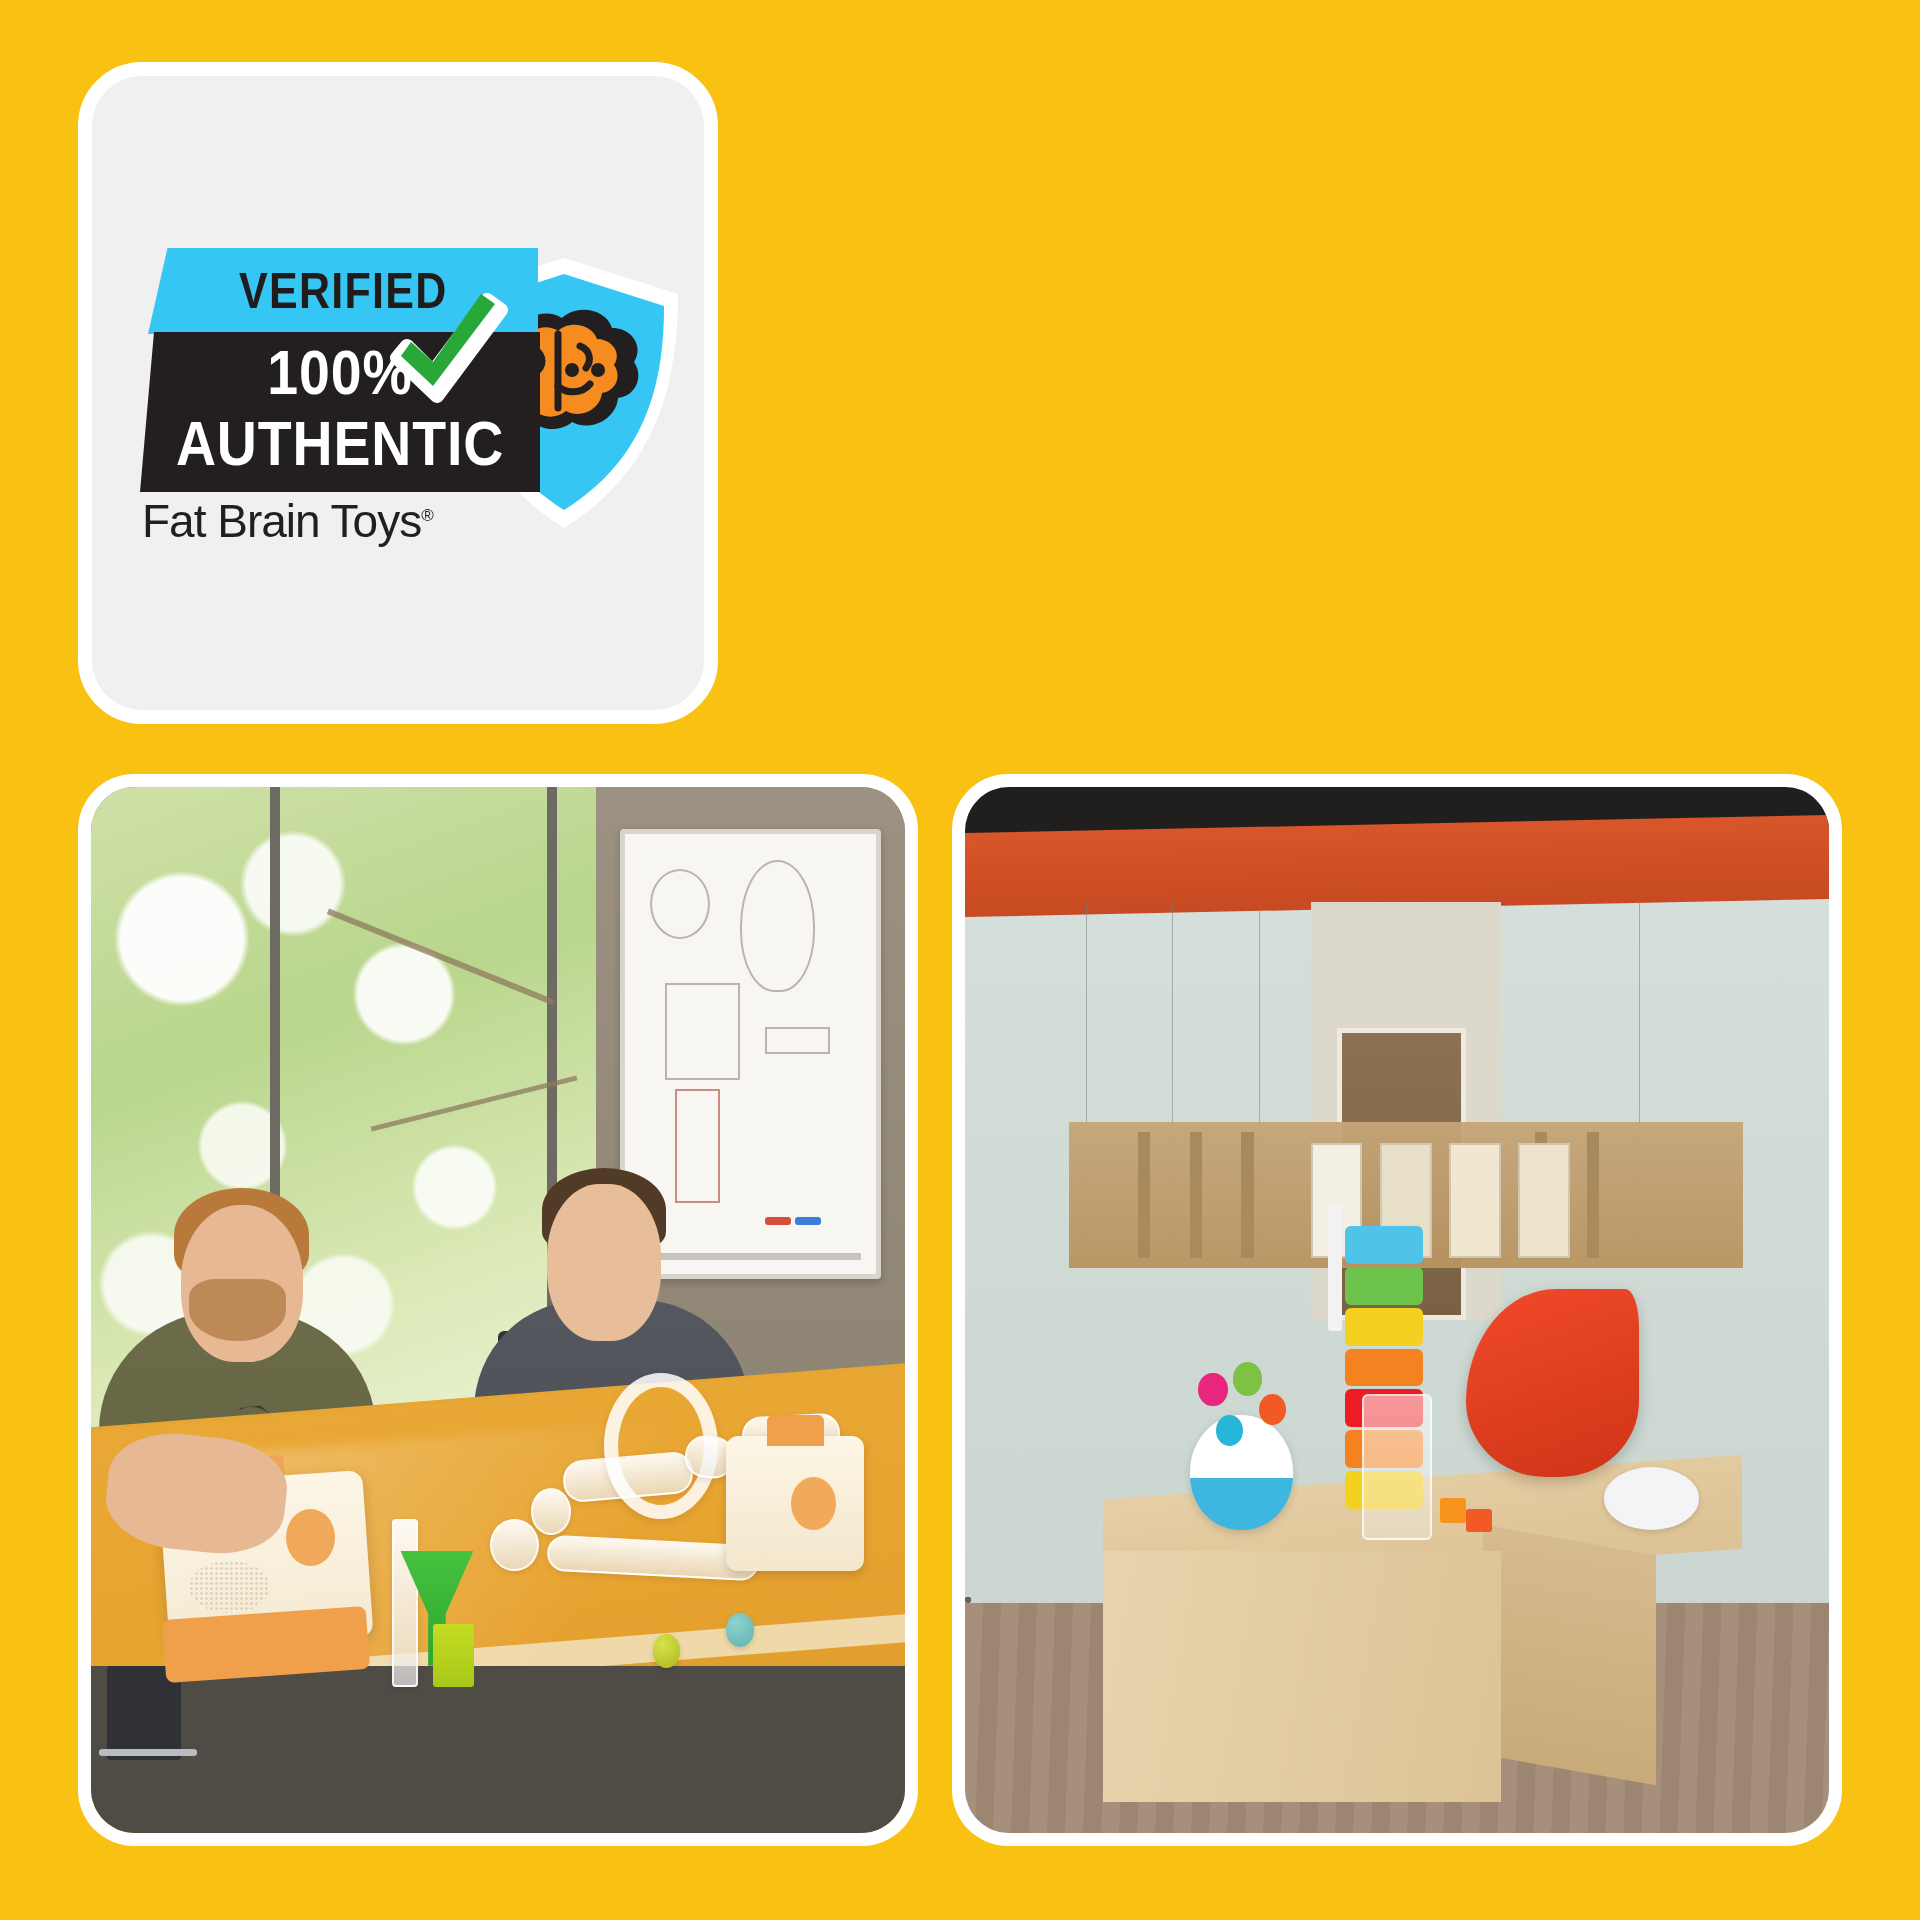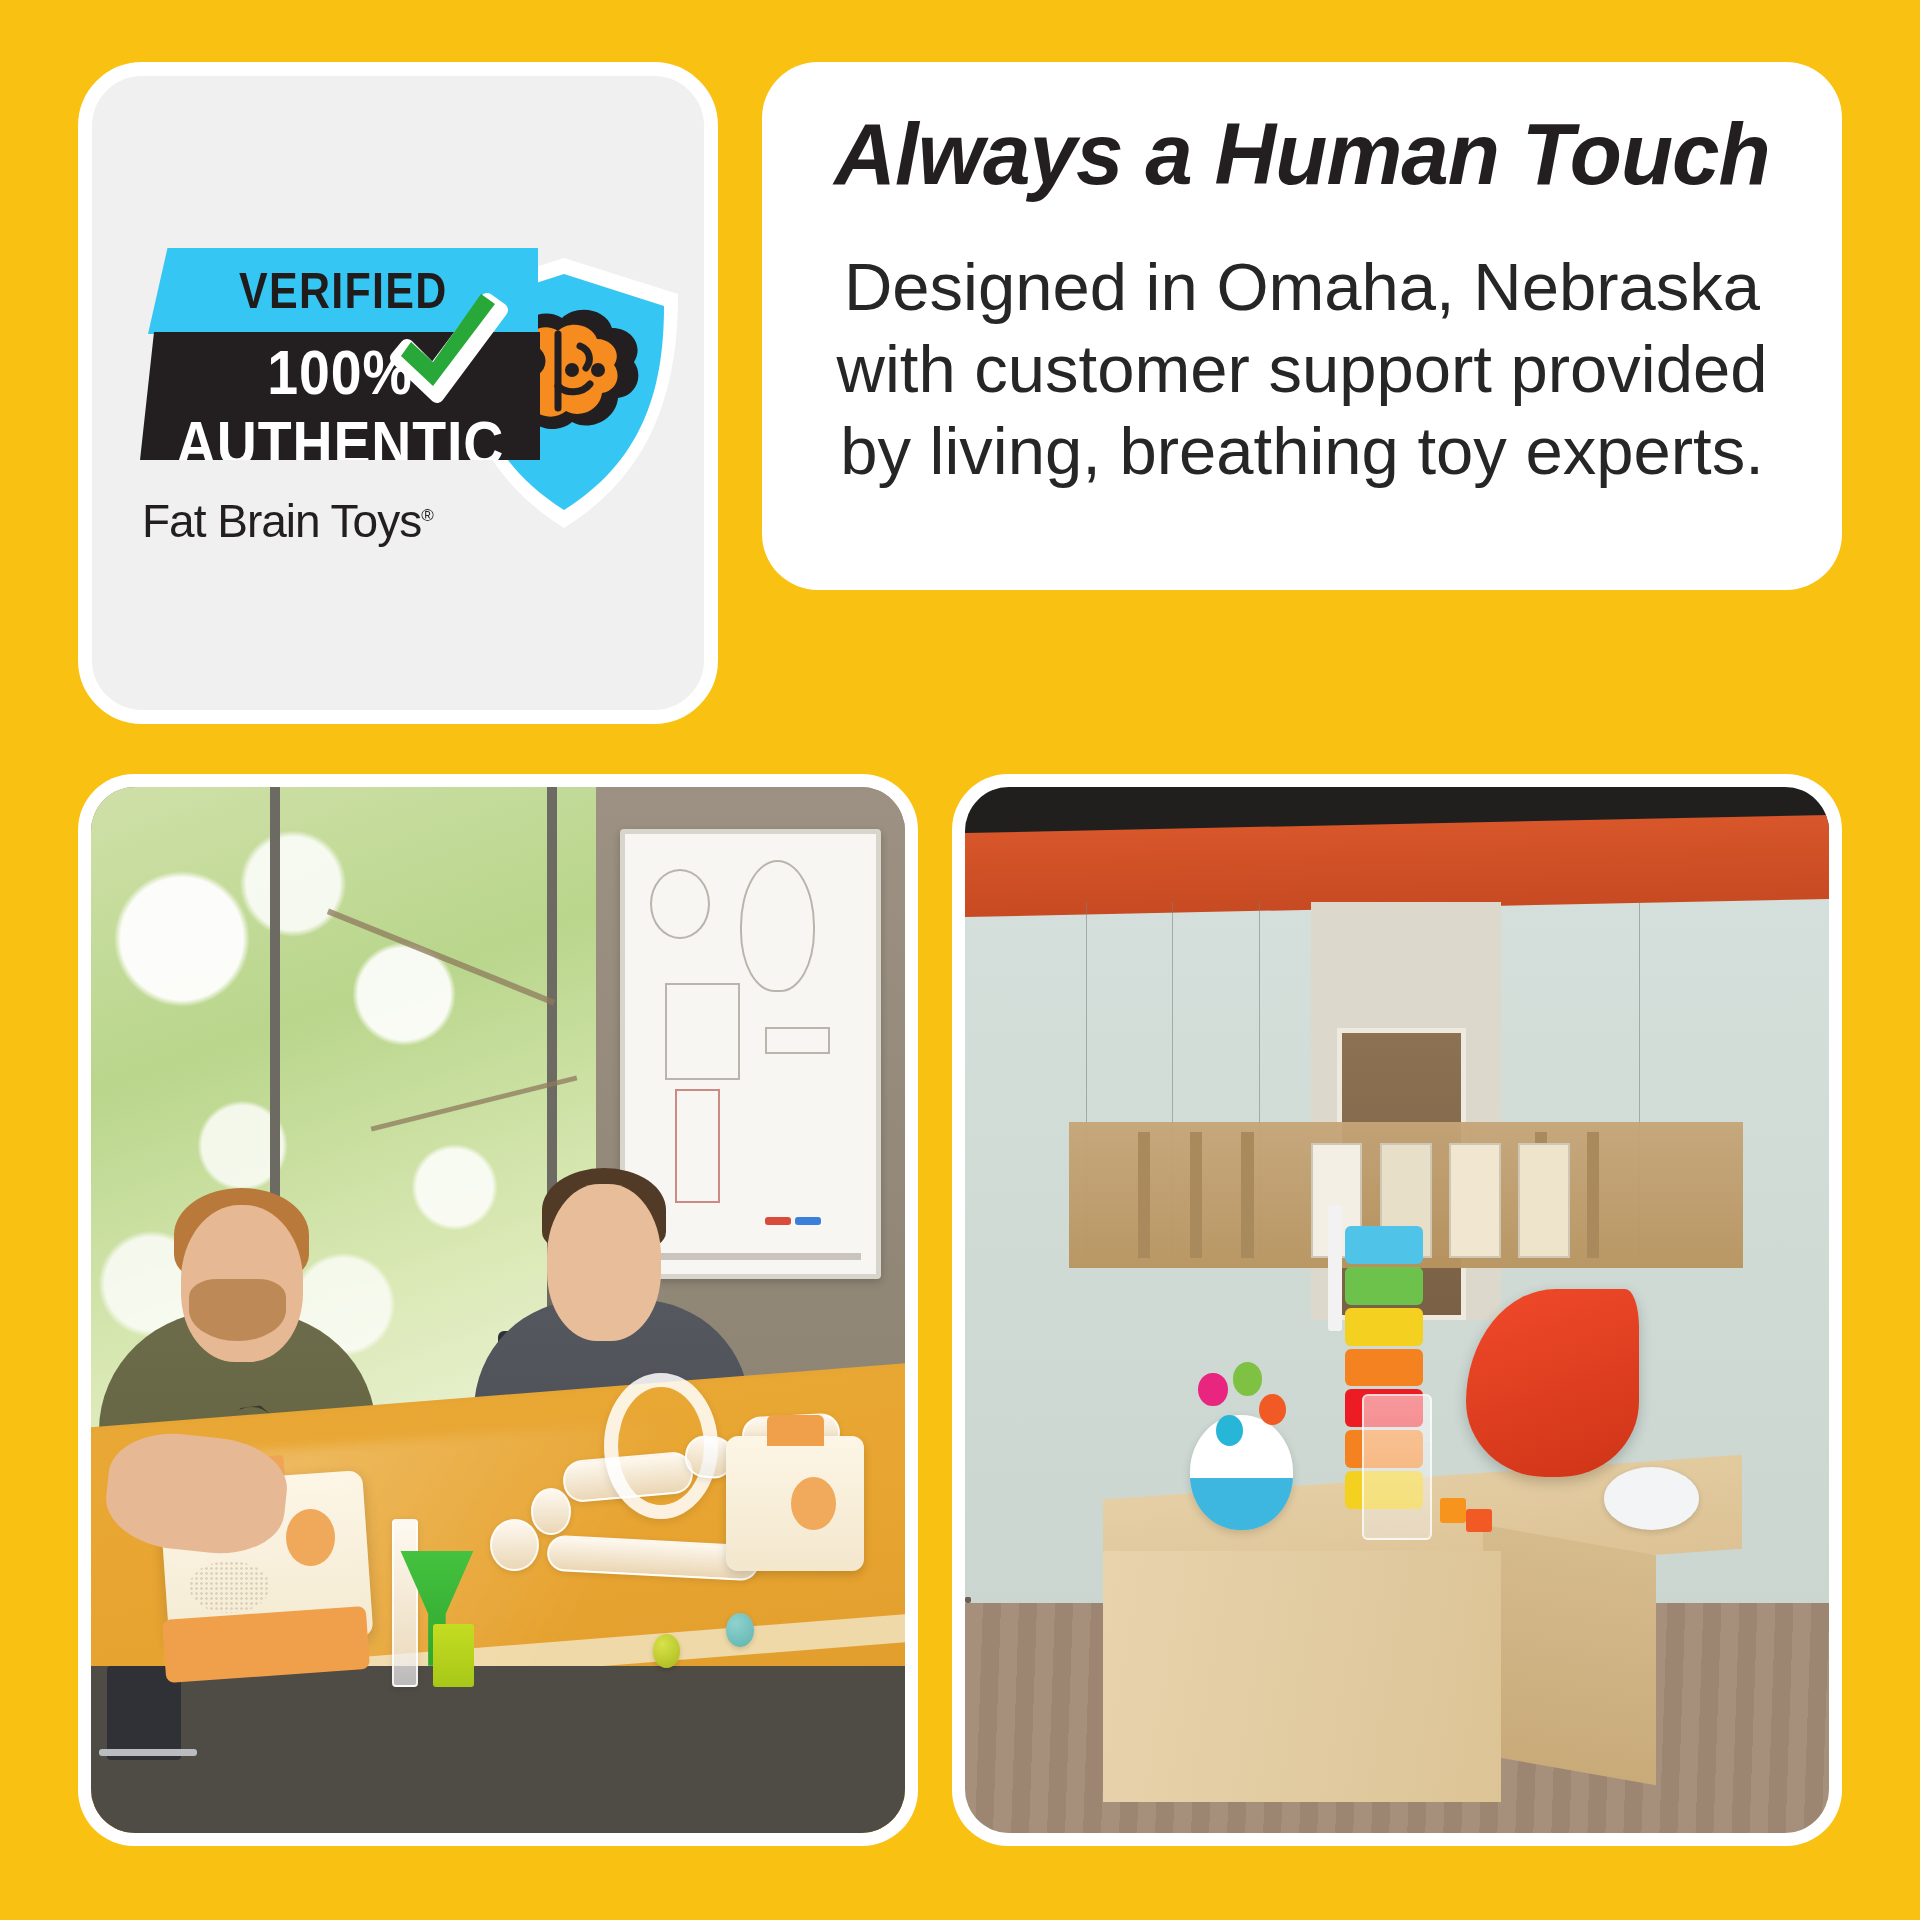--- a/index.html
+++ b/index.html
@@ -48,21 +48,21 @@
     font-size:50px;
     letter-spacing:1.5px;
     color:#201C1C;
     transform:scaleX(0.86);
   }
 
   
   .auth-band {
     position:absolute;
     left:22px; top:84px;
-    width:400px; height:128px;
+    width:400px; height:160px;
     background:#231F20;
     clip-path: polygon(3.5% 0%, 100% 0%, 100% 100%, 0% 100%);
     text-align:center;
     padding-top:5px;
   }
   .auth-band .pct {
     font-family:"Liberation Sans Narrow","Liberation Sans",sans-serif;
     font-weight:bold;
     font-size:63px;
     line-height:70px;
@@ -438,24 +438,20 @@
         <path d="M14 74 L24 62 L50 88 L104 16 L118 26 L54 112 Z" fill="#FFFFFF" stroke="#FFFFFF" stroke-width="14" stroke-linejoin="round"></path>
         <path d="M18 72 L50 102 L112 20 L98 10 L50 78 L28 58 Z" fill="#27A838"></path>
       </svg>
 
       <div class="brandmark">
         <span>Fat Brain Toys</span><sup>®</sup>
       </div>
     </div>
   </div>
 
-  <div class="text-card">
-    <div class="headline">Always a Human Touch</div>
-    <div class="subtext">Designed in Omaha, Nebraska with customer support provided by living, breathing toy experts.</div>
-  </div>
 </div>
 
 <div class="photo" id="photo-left">
   <div class="photo-inner">
     <div class="lp-bg"></div>
     <div class="lp-wall"></div>
 
     <div class="lp-board">
       <div class="sketch" style="left:10%; top:8%; width:24%; height:16%; border-radius:50%;"></div>
       <div class="sketch" style="left:46%; top:6%; width:30%; height:30%; border-radius:50% 50% 46% 46%;"></div>

